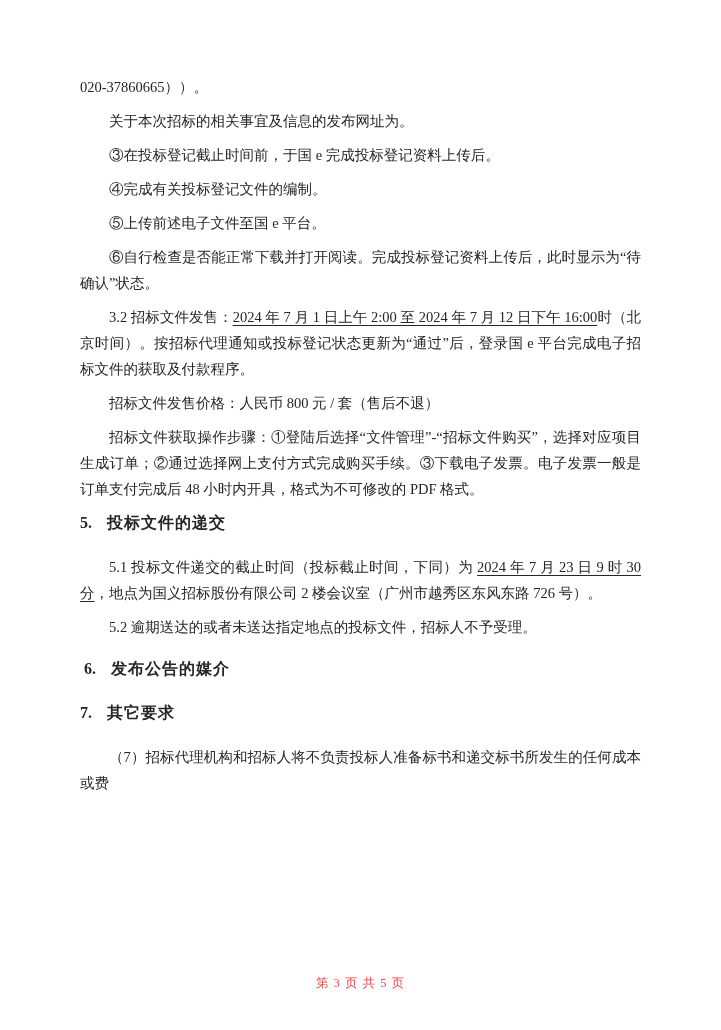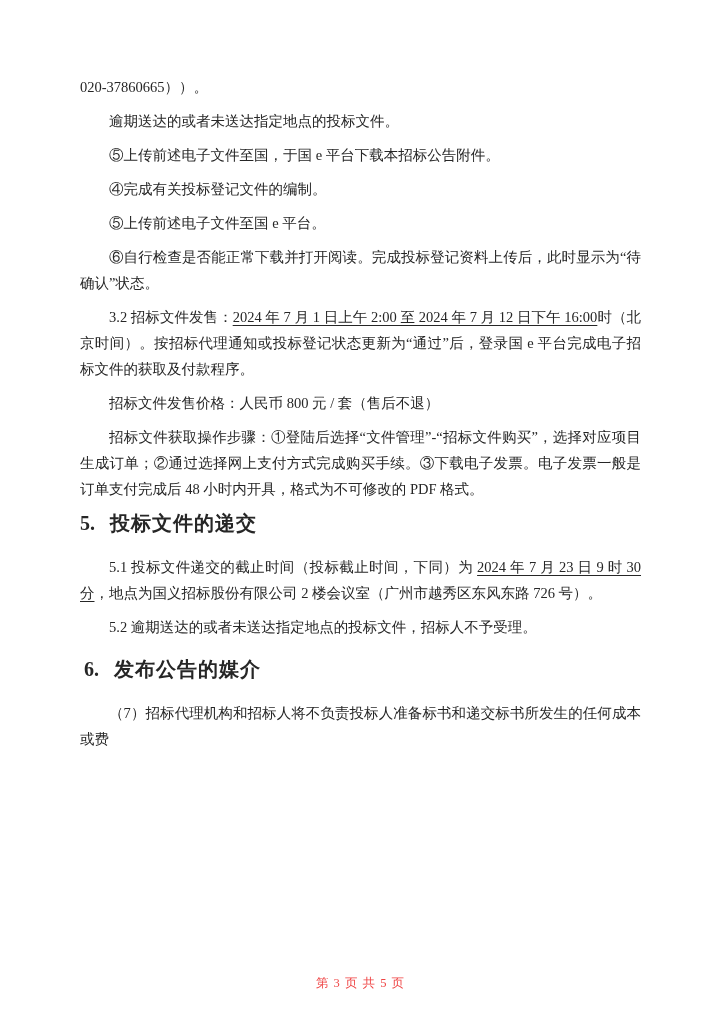--- a/index.html
+++ b/index.html
@@ -23,21 +23,21 @@
     line-height: 26px;
     margin: 0 0 8px 0;
     text-align: justify;
     text-justify: inter-character;
     word-break: break-all;
   }
   .indent { text-indent: 29px; }
   .p45 { margin-top: 8px; }
   .p51 { margin-bottom: 2px; }
   h2.sec {
-    font-size: 20px;
+    font-size: 16px;
     line-height: 26px;
     font-weight: bold;
     letter-spacing: 1px;
   }
   h2.h5 { margin: 4px 0 18px 0; }
   h2.h6 { margin: 16px 0 18px 4px; }
   h2.h7 { margin: 14px 0 18px 0; }
   h2.sec .num { margin-right: 15px; letter-spacing: 0; }
   .u { text-decoration: underline; text-underline-offset: 3px; }
   .footer {
@@ -52,40 +52,41 @@
   }
 </style>
 </head>
 <body>
 
 <div class="doc">
   <div class="content">
 
     <p class="body">020-37860665））。</p>
 
-    <p class="body indent">逾期送达的或者未送达指定地点的投标文件。</p>
-    <p class="body indent">⑤上传前述电子文件至国，于国 e 平台下载本招标公告附件。</p>
+    <p class="body indent">关于本次招标的相关事宜及信息的发布网址为。</p>
+    <p class="body indent">③在投标登记截止时间前，于国 e 完成投标登记资料上传后。</p>
     <p class="body indent">④完成有关投标登记文件的编制。</p>
     <p class="body indent">⑤上传前述电子文件至国 e 平台。</p>
     <p class="body indent">⑥自行检查是否能正常下载并打开阅读。完成投标登记资料上传后，此时显示为“待确认”状态。</p>
 
     <p class="body indent p45"><span>3.2 招标文件发售：</span><span class="u">2024 年 7 月 1 日上午 2:00 至 2024 年 7 月 12 日下午 16:00</span><span>时（北京时间）。按招标代理通知或投标登记状态更新为“通过”后，登录国 e 平台完成电子招标文件的获取及付款程序。</span></p>
 
     <p class="body indent">招标文件发售价格：人民币 800 元 / 套（售后不退）</p>
 
     <p class="body indent">招标文件获取操作步骤：①登陆后选择“文件管理”-“招标文件购买”，选择对应项目生成订单；②通过选择网上支付方式完成购买手续。③下载电子发票。电子发票一般是订单支付完成后 48 小时内开具，格式为不可修改的 PDF 格式。</p>
 
     <h2 class="sec h5"><span class="num">5.</span><span>投标文件的递交</span></h2>
 
     <p class="body indent p51"><span>5.1 投标文件递交的截止时间（投标截止时间，下同）为 </span><span class="u">2024 年 7 月 23 日 9 时 30 分</span><span>，地点为国义招标股份有限公司 2 楼会议室（广州市越秀区东风东路 726 号）。</span></p>
 
     <p class="body indent">5.2 逾期送达的或者未送达指定地点的投标文件，招标人不予受理。</p>
 
     <h2 class="sec h6"><span class="num">6.</span><span>发布公告的媒介</span></h2>
 
 
+    <h2 class="sec h7"><span class="num">7.</span><span>其它要求</span></h2>
 
     <p class="body indent">（7）招标代理机构和招标人将不负责投标人准备标书和递交标书所发生的任何成本或费</p>
 
   </div>
 
   <div class="footer">第 3 页 共 5 页</div>
 </div>
 
 </body></html>

